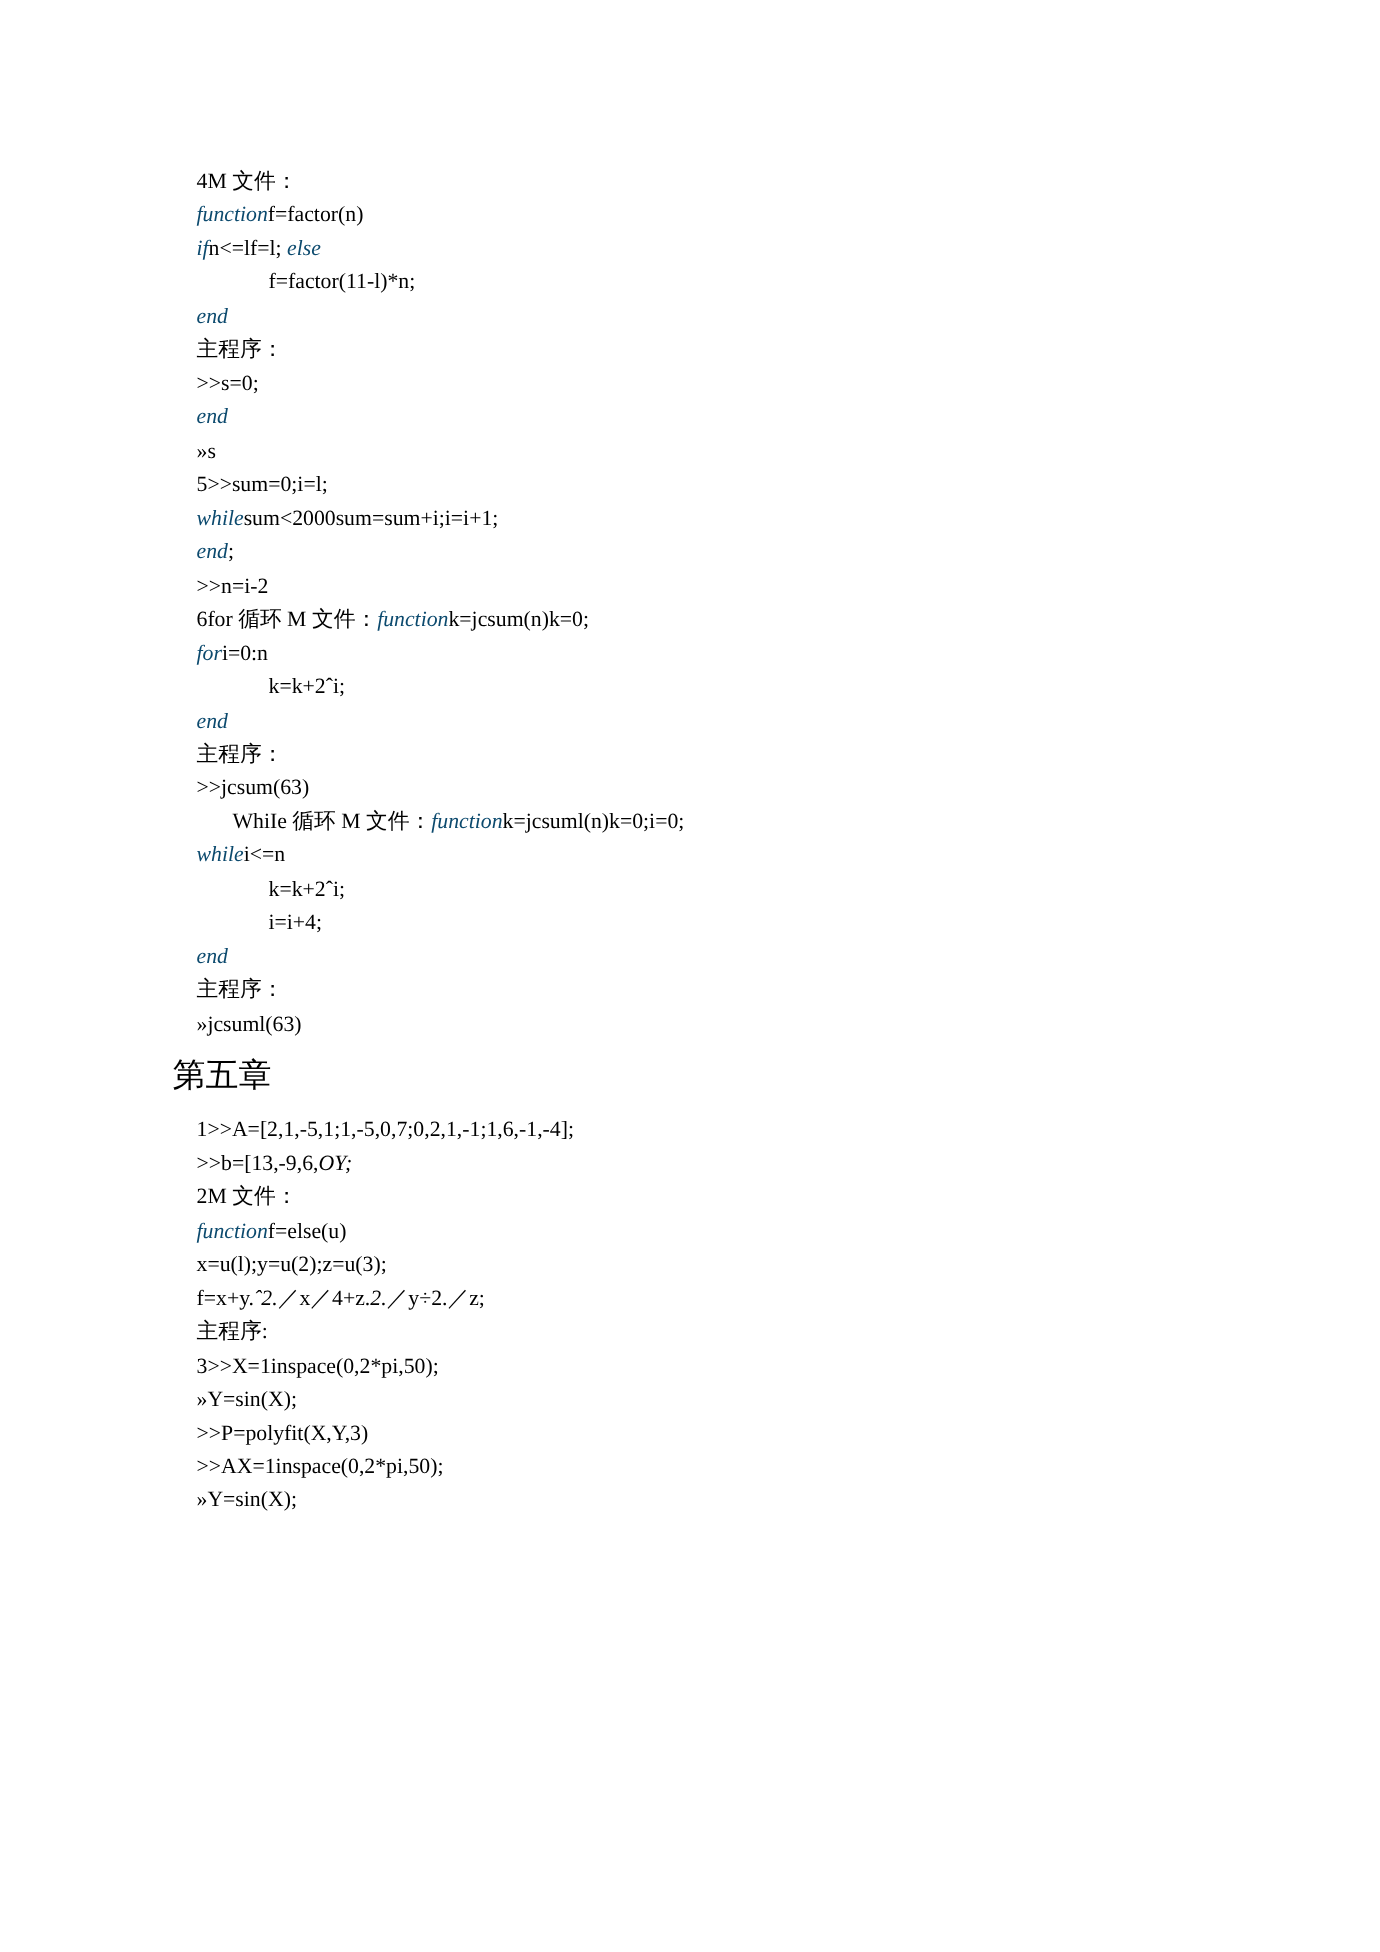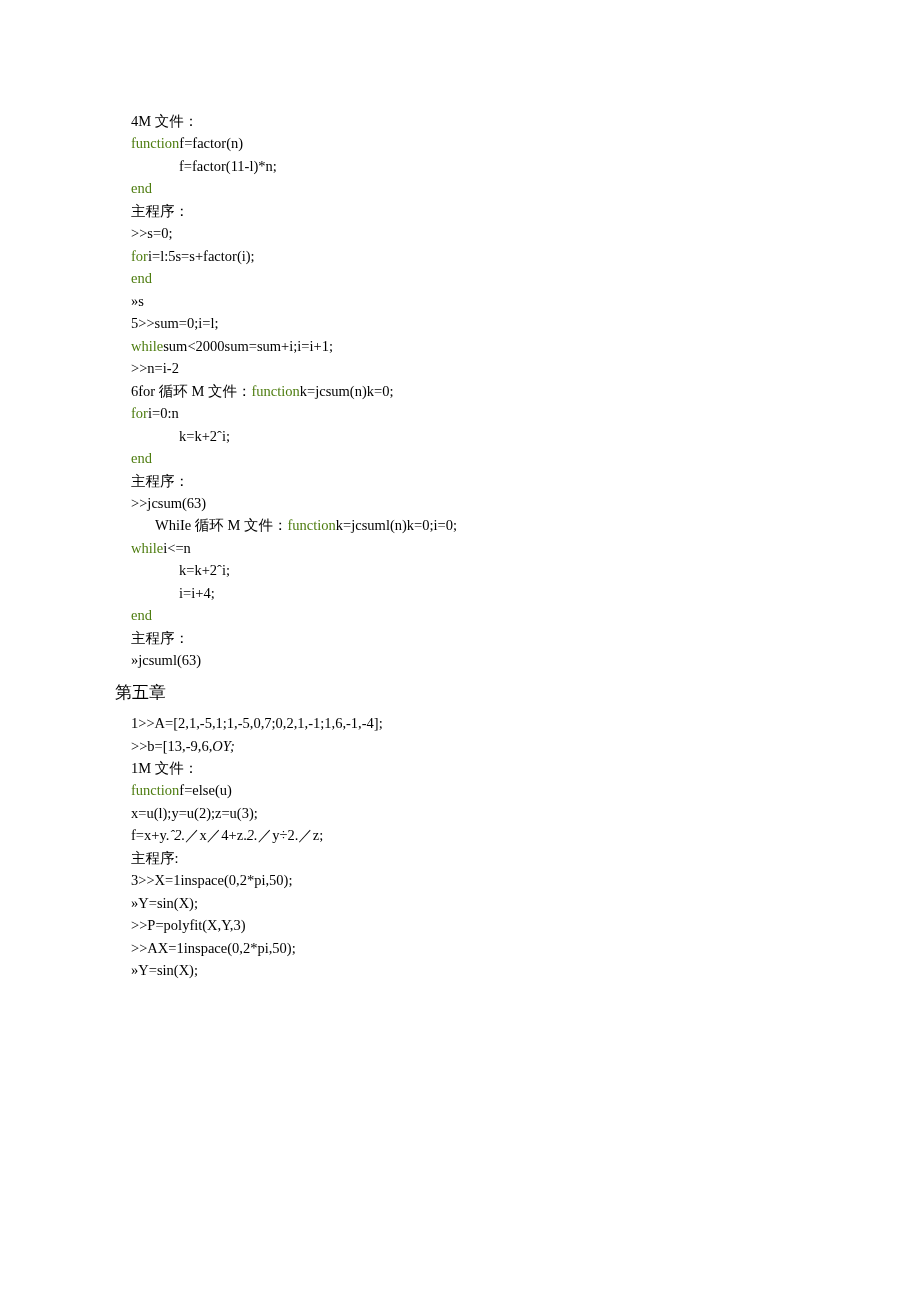--- a/index.html
+++ b/index.html
@@ -7,67 +7,68 @@
     background: #ffffff;
     width: 920px;
     height: 1301px;
     font-family: "SimSun", "宋体", serif;
     font-size: 14.5px;
     line-height: 1.55;
     color: #000000;
     padding: 110px 115px 0 115px;
   }
   .line { white-space: pre; margin-left: 16px; }
-  .kw { color: #4d7c0f; }
+  .kw { color: #0c4a6e; font-style: italic; }
   .str { color: #6b21a8; }
   .it { font-style: italic; text-align: right; }
   .indent1 { padding-left: 48px; }
   .indent-s { padding-left: 24px; }
   .heading {
-    font-size: 17px;
-    font-family: Liberation Serif, serif;
+    font-size: 22px;
+    font-family: Liberation Mono, monospace;
     margin-top: 8px;
     margin-bottom: 6px;
   }
 </style>
 </head>
 <body>
 
 <div id="block1">
     <div class="line "><span>4M 文件：</span></div>
     <div class="line "><span class="kw">function</span><span>f=factor(n)</span></div>
+    <div class="line "><span class="kw">if</span><span>n&lt;=lf=l; </span><span class="kw">else</span></div>
     <div class="line indent1"><span>f=factor(11-l)*n;</span></div>
     <div class="line "><span class="kw">end</span></div>
     <div class="line "><span>主程序：</span></div>
     <div class="line "><span>&gt;&gt;s=0;</span></div>
-    <div class="line "><span class="kw">for</span><span>i=l:5s=s+factor(i);</span></div>
     <div class="line "><span class="kw">end</span></div>
     <div class="line "><span>»s</span></div>
     <div class="line "><span>5&gt;&gt;sum=0;i=l;</span></div>
     <div class="line "><span class="kw">while</span><span>sum&lt;2000sum=sum+i;i=i+1;</span></div>
+    <div class="line "><span class="kw">end</span><span>;</span></div>
     <div class="line "><span>&gt;&gt;n=i-2</span></div>
     <div class="line "><span>6for 循环 M 文件：</span><span class="kw">function</span><span>k=jcsum(n)k=0;</span></div>
     <div class="line "><span class="kw">for</span><span>i=0:n</span></div>
     <div class="line indent1"><span>k=k+2ˆi;</span></div>
     <div class="line "><span class="kw">end</span></div>
     <div class="line "><span>主程序：</span></div>
     <div class="line "><span>&gt;&gt;jcsum(63)</span></div>
     <div class="line indent-s"><span>WhiIe 循环 M 文件：</span><span class="kw">function</span><span>k=jcsuml(n)k=0;i=0;</span></div>
     <div class="line "><span class="kw">while</span><span>i&lt;=n</span></div>
     <div class="line indent1"><span>k=k+2ˆi;</span></div>
     <div class="line indent1"><span>i=i+4;</span></div>
     <div class="line "><span class="kw">end</span></div>
     <div class="line "><span>主程序：</span></div>
     <div class="line "><span>»jcsuml(63)</span></div>
   </div>
 <div class="heading">第五章</div>
 <div id="block2">
     <div class="line "><span>1&gt;&gt;A=[2,1,-5,1;1,-5,0,7;0,2,1,-1;1,6,-1,-4];</span></div>
     <div class="line "><span>&gt;&gt;b=[13,-9,6,</span><span class="it">OY;</span></div>
-    <div class="line "><span>1M 文件：</span></div>
+    <div class="line "><span>2M 文件：</span></div>
     <div class="line "><span class="kw">function</span><span>f=else(u)</span></div>
     <div class="line "><span>x=u(l);y=u(2);z=u(3);</span></div>
     <div class="line "><span>f=x+y.</span><span class="it">ˆ2.</span><span>／x／4+z.</span><span class="it">2.</span><span>／y÷2.／z;</span></div>
     <div class="line "><span>主程序:</span></div>
     <div class="line "><span>3&gt;&gt;X=1inspace(0,2*pi,50);</span></div>
     <div class="line "><span>»Y=sin(X);</span></div>
     <div class="line "><span>&gt;&gt;P=polyfit(X,Y,3)</span></div>
     <div class="line "><span>&gt;&gt;AX=1inspace(0,2*pi,50);</span></div>
     <div class="line "><span>»Y=sin(X);</span></div>
   </div>

